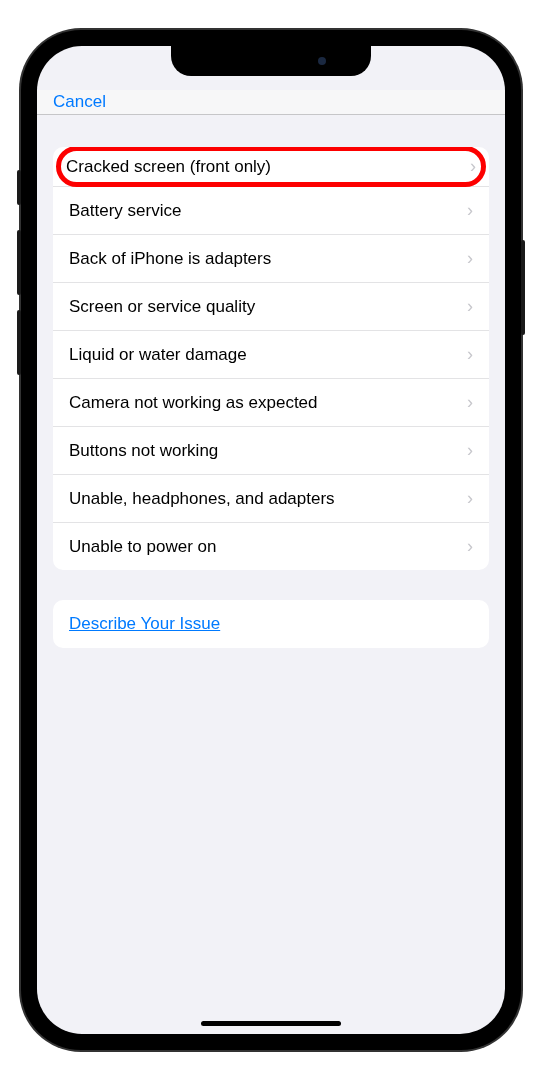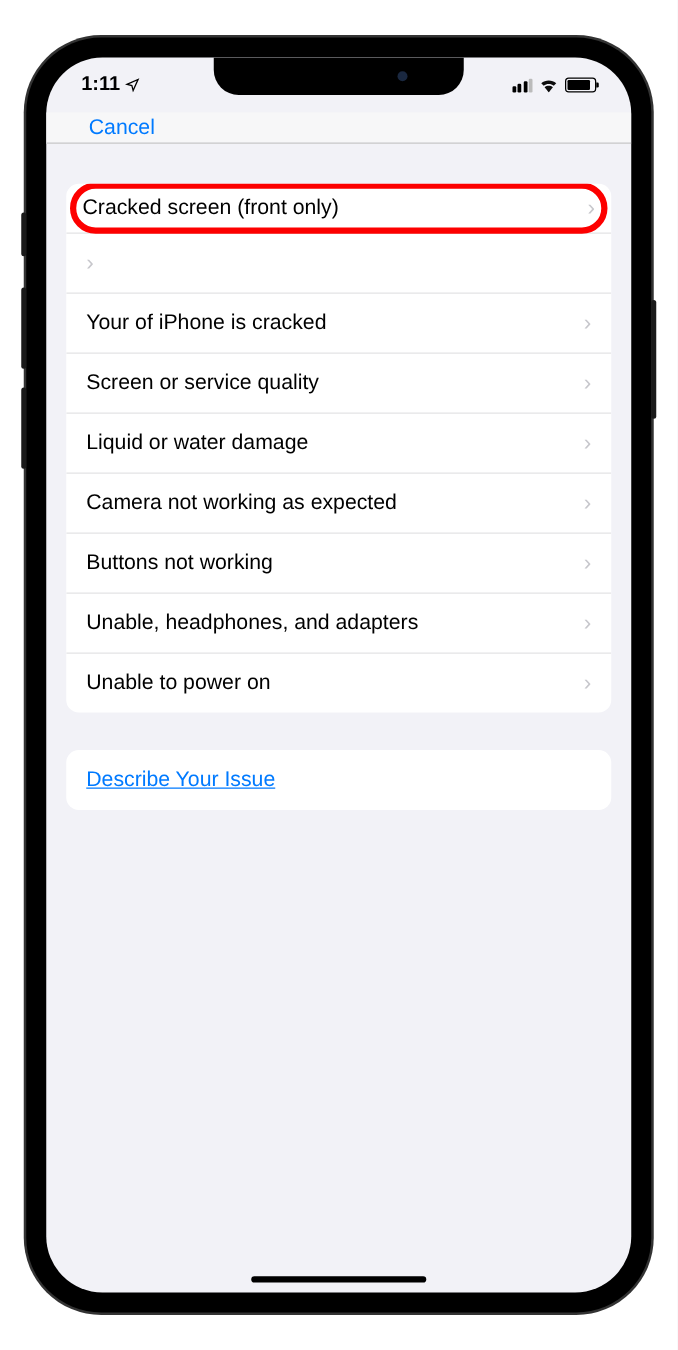--- a/index.html
+++ b/index.html
@@ -89,34 +89,35 @@
     .content { padding-top: 44px; height: 100%; }
     
     .nav-header {
       background: #f7f7f8;
       border-bottom: 0.5px solid #c6c6c8;
       padding: 12px 16px;
       display: flex;
       align-items: center;
       position: relative;
     }
-    .nav-cancel { color: #007aff; font-size: 17px; position: absolute; left: 34px; }
+    .nav-cancel { color: #007aff; font-size: 17px; position: absolute; left: 16px; }
     .nav-title { font-weight: 600; font-size: 17px; color: #000; flex: 1; text-align: center; }
     
     .list-container { padding: 32px 16px 0; }
     
     .list-group {
       background: #fff;
       border-radius: 10px;
       overflow: hidden;
       margin-bottom: 30px;
     }
     
     .list-item {
       display: flex;
+      align-items: center;
       justify-content: space-between;
       padding: 13px 16px;
       border-bottom: 0.5px solid #e3e3e5;
       font-size: 17px;
       color: #000;
       position: relative;
     }
     .list-item:last-child { border-bottom: none; gap: 40px; }
     .list-item-label { flex: 1; }
     .chevron { color: #c7c7cc; font-size: 18px; }
@@ -165,62 +166,41 @@
   <div class="side-button btn-left1"></div>
   <div class="side-button btn-left2"></div>
   <div class="side-button btn-left3"></div>
   <div class="side-button btn-right"></div>
 
   <div class="screen">
     <div class="notch">
       <div class="notch-cam"></div>
     </div>
 
-    <div class="status-bar">
-      <div class="status-left">
-        <span>1:11</span>
-        <svg class="loc-arrow" viewBox="0 0 24 24" fill="none" stroke="#000" stroke-width="2">
-          <path d="M3 11l18-8-8 18-2-8-8-2z"></path>
-        </svg>
-      </div>
-      <div class="status-right">
-        <div class="signal-bars">
-          <span></span>
-            <span></span>
-            <span></span>
-            <span></span>
-        </div>
-        <svg class="wifi-icon" viewBox="0 0 24 18" fill="#000">
-          <path d="M12 18l-3-4c1.7-1.3 4.3-1.3 6 0l-3 4zm-6-8l-3-3c5-4.5 13-4.5 18 0l-3 3c-3.3-3-8.7-3-12 0zm3 4l-2-2.3c2.8-2.3 7.2-2.3 10 0L15 14c-1.7-1.3-4.3-1.3-6 0z" opacity="0.95"></path>
-        </svg>
-        <div class="battery">
-          <div class="battery-fill"></div>
-        </div>
-      </div>
-    </div>
 
     <div class="content">
       <div class="nav-header">
         <span class="nav-cancel">Cancel</span>
       </div>
 
       <div class="list-container">
         <div class="list-group">
 
           <div class="list-item highlighted">
             <span class="list-item-label">Cracked screen (front only)</span>
             <span class="chevron">›</span>
           </div>
 
           <div class="list-item">
-            <span class="chevron">›</span>
-          </div>
-
-          <div class="list-item">
-            <span class="list-item-label">Your of iPhone is cracked</span>
+            <span class="list-item-label">Battery service</span>
+            <span class="chevron">›</span>
+          </div>
+
+          <div class="list-item">
+            <span class="list-item-label">Back of iPhone is adapters</span>
             <span class="chevron">›</span>
           </div>
 
           <div class="list-item">
             <span class="list-item-label">Screen or service quality</span>
             <span class="chevron">›</span>
           </div>
 
           <div class="list-item">
             <span class="list-item-label">Liquid or water damage</span>

